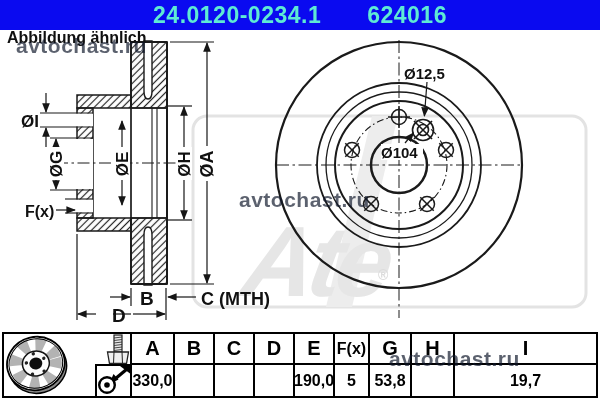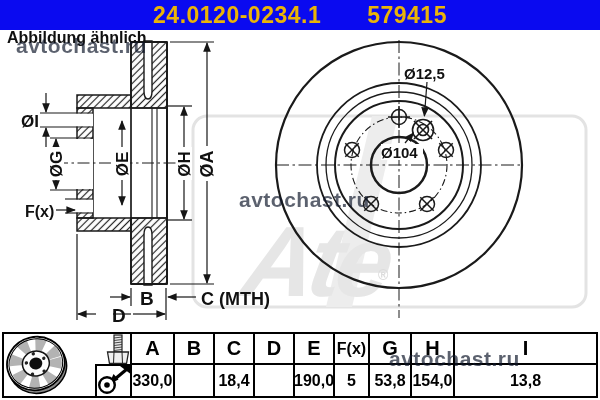--- a/index.html
+++ b/index.html
@@ -1,21 +1,21 @@
 <!DOCTYPE html>
 <html><head>
 <meta charset="utf-8">
 <style>
   html,body{margin:0;padding:0;}
   body{width:600px;height:400px;position:relative;background:#ffffff;
        font-family:"Liberation Sans","DejaVu Sans",sans-serif;overflow:hidden;}
   .page{position:absolute;inset:0;background:#fff;}
   .hdr{position:absolute;left:0;top:0;width:600px;height:30px;background:#0a0af0;
        display:flex;align-items:center;justify-content:center;gap:46px;z-index:50;}
-  .hdr span{color:#eab308;font-size:23px;font-weight:700;letter-spacing:.5px;}
+  .hdr span{color:#5eead4;font-size:23px;font-weight:700;letter-spacing:.5px;}
   .note{position:absolute;left:7px;top:32px;z-index:10;color:#101010;
         font-size:16px;font-weight:700;line-height:11px;}
   .wm{position:absolute;z-index:60;color:#0f172a;opacity:.68;font-weight:700;
       font-size:21px;letter-spacing:.5px;white-space:nowrap;pointer-events:none;}
   .wm1{left:16px;top:34px;}
   .wm2{left:239px;top:188px;}
   .wm3{left:389px;top:347px;}
   svg text{font-family:"Liberation Sans","DejaVu Sans",sans-serif;}
   .drawing-svg{position:absolute;left:0;top:0;z-index:5;}
   
@@ -36,21 +36,21 @@
   .cF{width:35px;} .cG{width:42px;} .cH{width:43px;} .cI{flex:1;}
   .cF .h{font-size:16px;}
 </style>
 </head>
 <body>
 
 <div class="page">
 
   <div class="hdr">
     <span>24.0120-0234.1</span>
-    <span>579415</span>
+    <span>624016</span>
   </div>
 
   <div class="note">
     <div>Abbildung ähnlich</div>
   </div>
 
   <svg class="drawing-svg" width="600" height="332" viewBox="0 0 600 332">
     <defs>
       <pattern id="hat" patternUnits="userSpaceOnUse" width="5" height="5" patternTransform="rotate(-45)">
         <line x1="0" y1="2.5" x2="5" y2="2.5" stroke="#242424" stroke-width="1.2"></line>
@@ -244,40 +244,38 @@
 
     <div class="col cA">
       <div class="h">A</div>
       <div class="v">330,0</div>
     </div>
     <div class="col cB">
       <div class="h">B</div>
     </div>
     <div class="col cC">
       <div class="h">C</div>
-      <div class="v">18,4</div>
     </div>
     <div class="col cD">
       <div class="h">D</div>
     </div>
     <div class="col cE">
       <div class="h">E</div>
       <div class="v">190,0</div>
     </div>
     <div class="col cF">
       <div class="h">F(x)</div>
       <div class="v">5</div>
     </div>
     <div class="col cG">
       <div class="h">G</div>
       <div class="v">53,8</div>
     </div>
     <div class="col cH">
       <div class="h">H</div>
-      <div class="v">154,0</div>
     </div>
     <div class="col cI">
       <div class="h">I</div>
-      <div class="v">13,8</div>
+      <div class="v">19,7</div>
     </div>
   </div>
 
 </div>
 
 </body></html>

